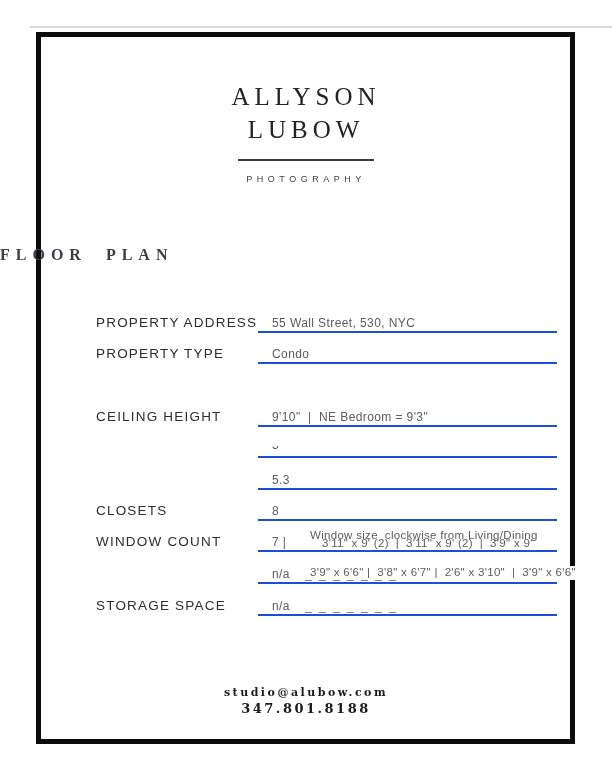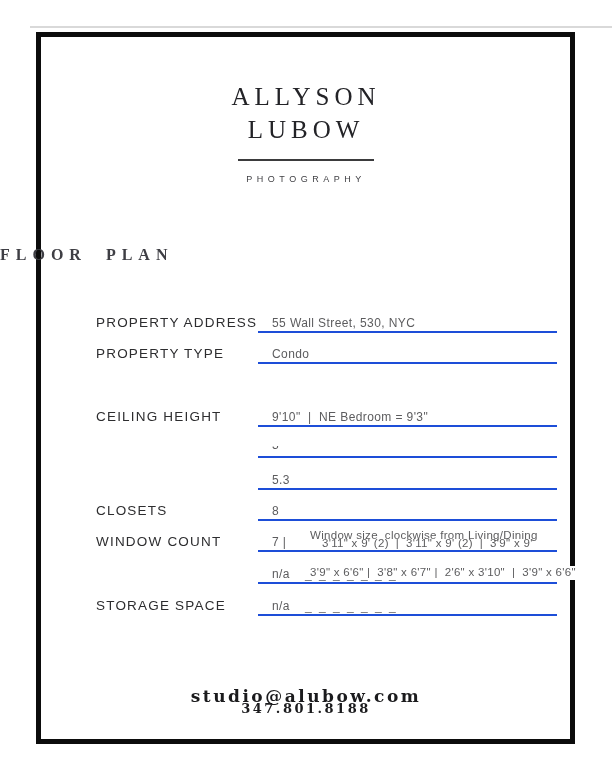--- a/index.html
+++ b/index.html
@@ -30,21 +30,21 @@
   .dashes{margin-left:15px;letter-spacing:2px;color:#6f6f71;}
   .clip{display:inline-block;height:6px;overflow:hidden;vertical-align:baseline;}
   .clip-in{display:block;line-height:14px;margin-top:-8px;}
   .win-extra{position:absolute;font-size:11.5px;color:#5c5c5e;white-space:pre;letter-spacing:.3px;margin-top:11px;}
   .win-note{left:310px;top:518px;}
   .win-line1{left:310px;bottom:3px;font-size:11.5px;}
   .win-line2{left:310px;top:555px;background:#ffffff;padding:0 3px 2px 0;z-index:4;}
   
   .footer{position:absolute;left:0;width:612px;text-align:center;
           font-family:"DejaVu Serif",serif;font-weight:700;color:#1b1b1d;}
-  .footer-email{top:686px;font-size:17px;letter-spacing:2.5px;}
+  .footer-email{top:686px;font-size:11px;letter-spacing:2.5px;}
   .footer-phone{top:701px;font-size:13px;letter-spacing:2.5px;}
 </style>
 </head>
 <body>
 
 <div id="page">
 
   <div class="page-edge"></div>
   <div class="frame"></div>
 

